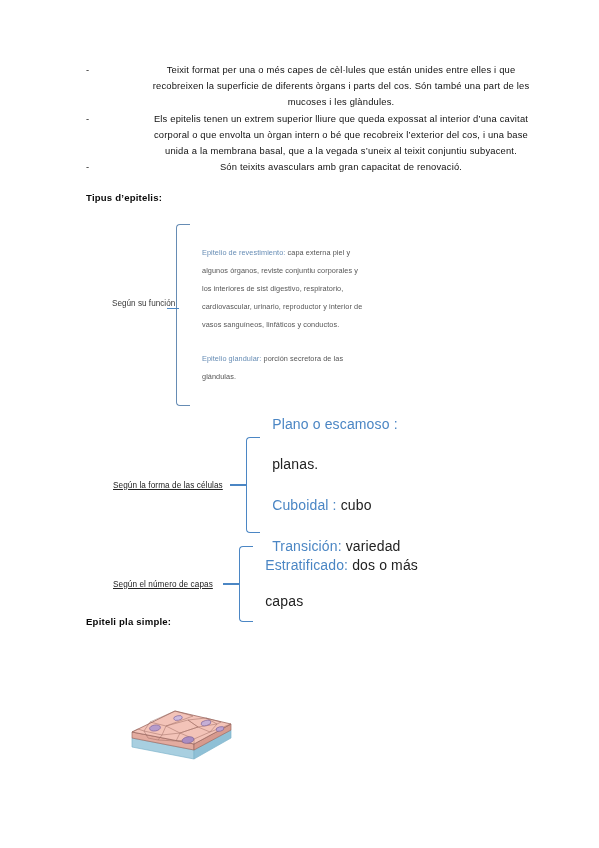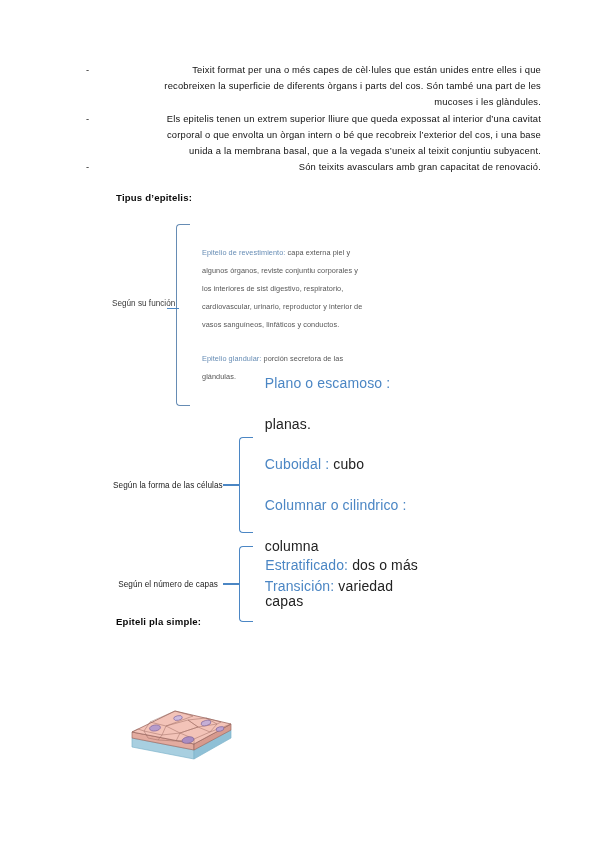--- a/index.html
+++ b/index.html
@@ -38,52 +38,52 @@
   }
   .bullet .dash {
     width: 31px;
     flex: 0 0 31px;
     text-align: left;
     font-size: 9.4px;
     line-height: 1.72;
   }
   .bullet .btext {
     flex: 1 1 auto;
-    text-align: right;
+    text-align: center;
     margin-left: 24px;
   }
 
   
   .heading {
     position: absolute;
     left: 86px;
     font-size: 9.6px;
     font-weight: 700;
     letter-spacing: 0.02em;
     color: #0a0a0a;
-    margin-left: 30px;
   }
   #heading-tipus { top: 192px; }
   #heading-epiteli { top: 616px; }
 
   
   .diagram {
     position: absolute;
   }
   .diagram .row {
     display: flex;
     align-items: center;
     height: 100%;
   }
   .diag-label {
     font-size: 8.2px;
     color: #222222;
-    text-align: center;
+    text-align: left;
     white-space: nowrap;
     letter-spacing: 0.01em;
+    text-decoration: underline;
   }
   .connector {
     width: 16px;
     height: 1.4px;
     background: #4b86c4;
     flex: 0 0 16px;
   }
   .brace {
     position: relative;
     flex: 0 0 13px;
@@ -251,24 +251,20 @@
       <div class="connector"></div>
       <div class="brace"></div>
       <div class="items">
         <div class="item">
           <span class="term">Plano o escamoso</span><span class="term"> :</span>
           <span>planas.</span>
         </div>
         <div class="item">
           <span class="term">Cuboidal</span><span class="term"> :</span>
           <span>cubo</span>
-        </div>
-        <div class="item">
-          <span class="term">Columnar o cilindrico</span><span class="term"> :</span>
-          <span>columna</span>
         </div>
         <div class="item">
           <span class="term">Transición:</span>
           <span>variedad</span>
         </div>
       </div>
     </div>
   </div>
 
   <div class="diagram" id="diagram-capas">

